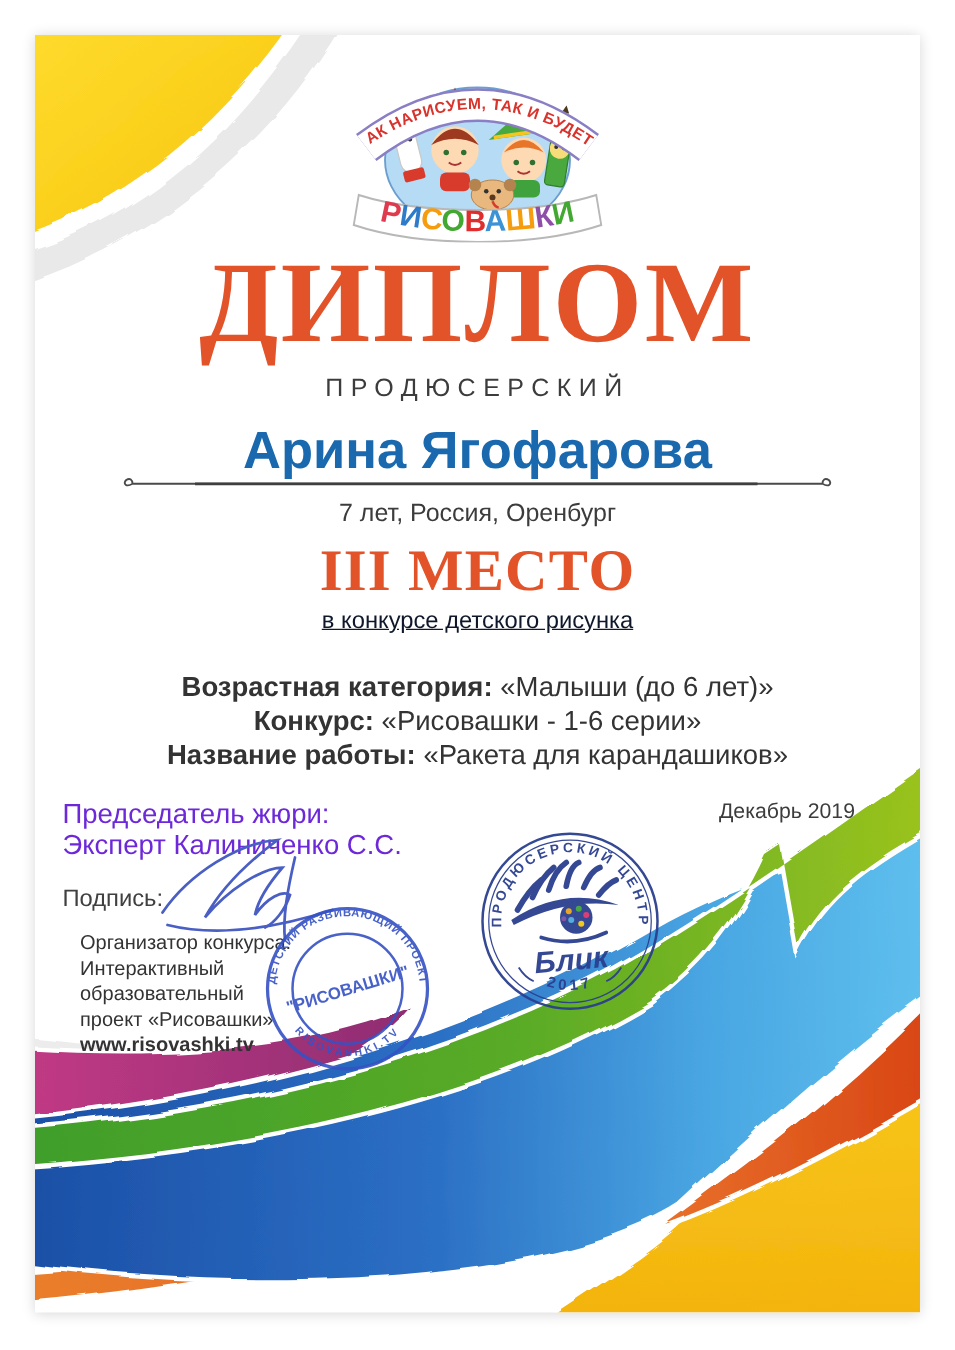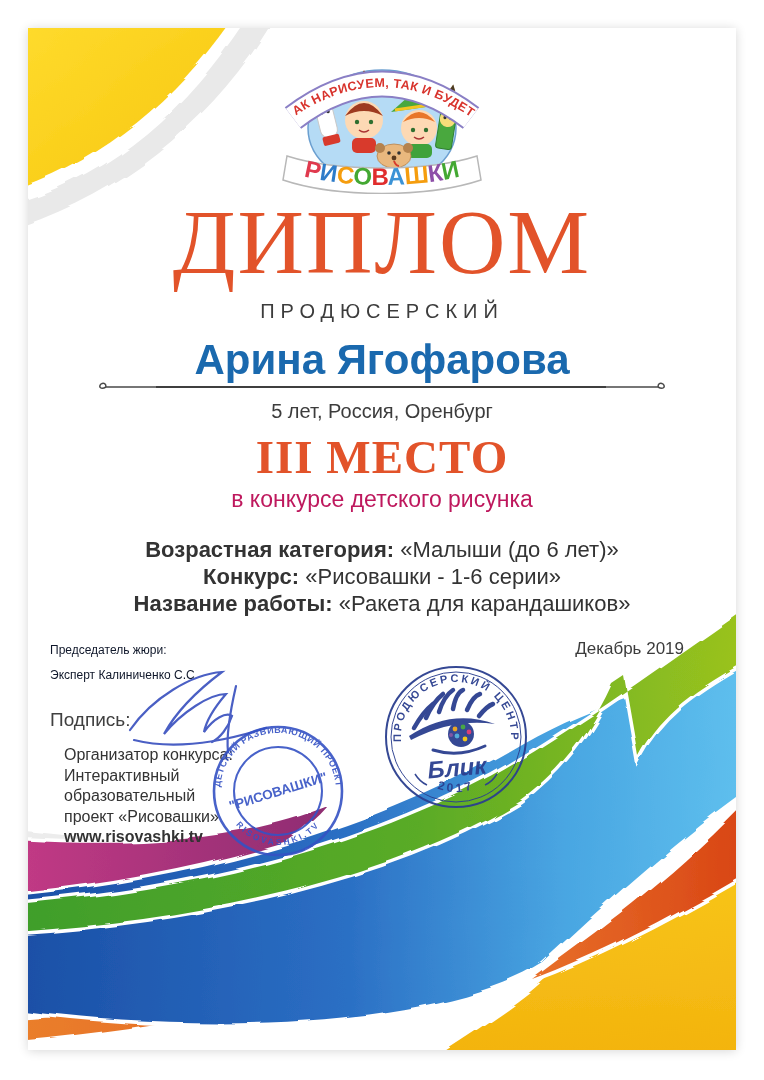--- a/index.html
+++ b/index.html
@@ -3,31 +3,31 @@
 <meta charset="utf-8">
 <style>
   html,body{margin:0;padding:0;background:#ffffff;}
   body{width:764px;height:1080px;position:relative;font-family:"Liberation Sans","DejaVu Sans",sans-serif;}
   .page{position:absolute;left:28px;top:28px;width:708px;height:1022px;background:#ffffff;
         box-shadow:0 1px 10px rgba(0,0,0,.16);overflow:hidden;}
   .abs{position:absolute;}
   .ctr{left:0;width:708px;text-align:center;}
   #bg{position:absolute;left:0;top:0;width:708px;height:1022px;}
 
-  .title{top:168px;font-family:"Liberation Serif","DejaVu Serif",serif;font-weight:400;
+  .title{top:168px;font-family:"Liberation Serif","DejaVu Serif",serif;font-weight:700;
          font-size:92px;line-height:1;color:#e2532a;letter-spacing:2px;}
   .awarded{top:272px;font-size:20px;color:#3c3c3c;letter-spacing:6px;}
   .name{top:308px;font-size:42px;color:#1a69ae;font-weight:bold;}
   .details{top:372px;font-size:20px;color:#3c3c3c;}
   .place{top:402px;font-family:"Liberation Serif","DejaVu Serif",serif;font-weight:700;
          font-size:47px;color:#e2532a;letter-spacing:1px;}
-  .competition{top:458px;font-size:23px;color:#be185d;}
+  .competition{top:458px;font-size:19px;color:#0f172a;text-decoration:underline;}
   .fields{top:508px;font-size:22px;line-height:27px;color:#333;}
   .fl{font-weight:700;}
-  .jury{left:22px;top:610px;font-size:12px;line-height:25px;color:#0f172a;}
+  .jury{left:22px;top:610px;font-size:22px;line-height:25px;color:#6d28d9;}
   .signlabel{left:22px;top:681px;font-size:19px;color:#404040;}
   .organizer{left:36px;top:717px;font-size:16px;line-height:20.5px;color:#333;}
   .organizer .site{font-weight:700;}
   .date{left:440px;top:611px;width:216px;text-align:right;font-size:17px;color:#3c3c3c;}
   .divider{left:68px;top:352px;}
   .sig{left:90px;top:640px;}
   .stamp1{left:180px;top:693px;opacity:.9;}
   .stamp2{left:353px;top:634px;opacity:.95;}
   .s1txt{fill:#3552c4;font-weight:700;}
   .s2txt{fill:#2b3f8f;font-weight:700;}
@@ -166,21 +166,21 @@
 
   <div class="abs ctr title">ДИПЛОМ</div>
   <div class="abs ctr awarded">ПРОДЮСЕРСКИЙ</div>
   <div class="abs ctr name">Арина Ягофарова</div>
 
   <svg class="abs divider" width="572" height="14" viewBox="0 0 572 14">
     <path d="M10,7 C5,10 2,7 5,4 C8,2 10,4 10,7 L562,7 C562,4 564,2 567,4 C570,7 567,10 562,7" fill="none" stroke="#4a4a4a" stroke-width="1.5"></path>
     <path d="M60,7 L510,7" stroke="#3f3f3f" stroke-width="2.2" fill="none"></path>
   </svg>
 
-  <div class="abs ctr details">5 лет, Россия, Оренбург</div>
+  <div class="abs ctr details">7 лет, Россия, Оренбург</div>
   <div class="abs ctr place">III МЕСТО</div>
   <div class="abs ctr competition">в конкурсе детского рисунка</div>
 
   <div class="abs ctr fields">
     <div><span class="fl">Возрастная категория:</span> <span>«Малыши (до 6 лет)»</span></div>
     <div><span class="fl">Конкурс:</span> <span>«Рисовашки - 1-6 серии»</span></div>
     <div><span class="fl">Название работы:</span> <span>«Ракета для карандашиков»</span></div>
   </div>
 
   <div class="abs jury">

